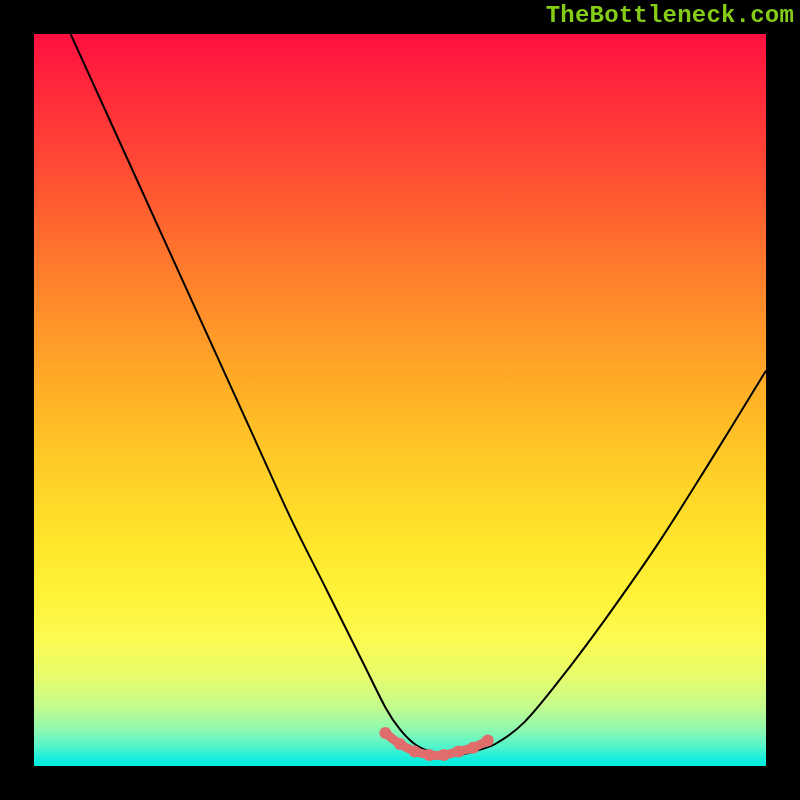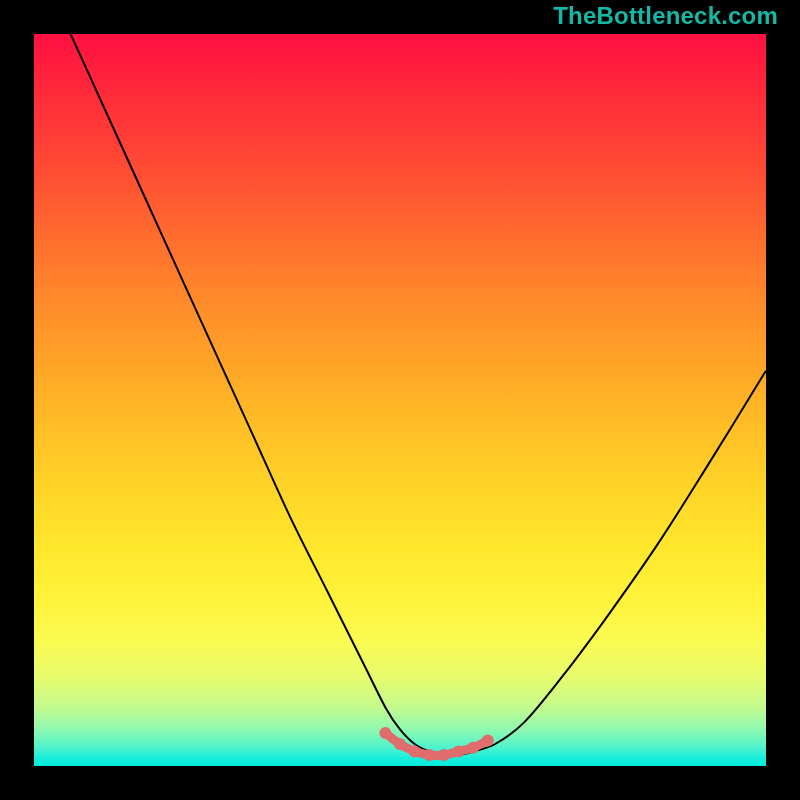--- a/index.html
+++ b/index.html
@@ -49,25 +49,25 @@
       #c3fb8e 92%,
       #8ef9b0 95%,
       #4ef3cc 97.5%,
       #15eedd 99%,
       #02ecdc 100%
     );
   }
   .watermark {
     position: absolute;
     top: 2px;
-    right: 22px;
-    font-family: Liberation Sans, sans-serif;
+    right: 6px;
+    font-family: Liberation Mono, monospace;
     font-size: 24px;
     font-weight: 600;
-    color: #14b8a6;
+    color: #84cc16;
     letter-spacing: 0.2px;
     user-select: none;
   }
   svg.curve {
     position: absolute;
     left: 0;
     top: 0;
     width: 732px;
     height: 732px;
     pointer-events: none;

